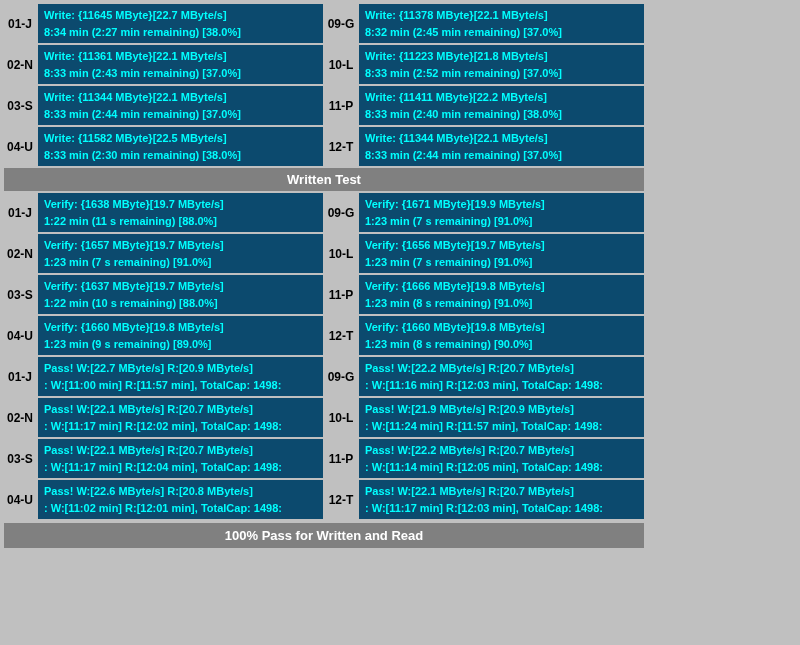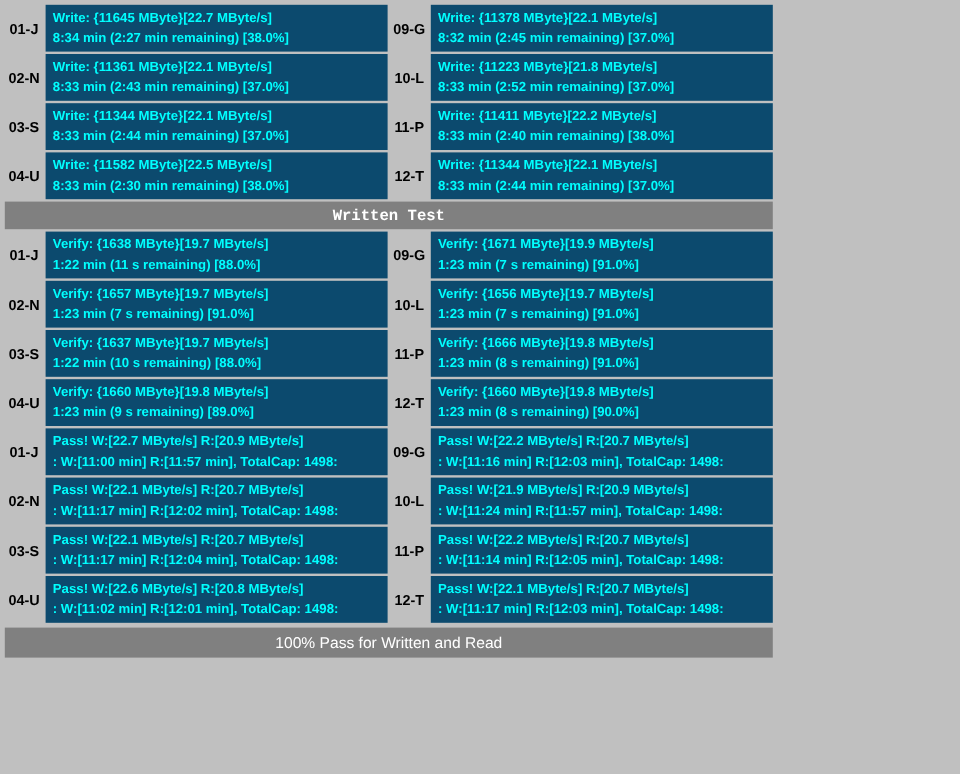--- a/index.html
+++ b/index.html
@@ -41,27 +41,26 @@
     }
     .section-label {
       background: #808080;
       color: #fff;
       text-align: center;
       font-weight: bold;
       font-size: 13px;
       padding: 4px 0;
       margin: 2px 0;
       width: 100%;
-      font-family: Liberation Mono, monospace;
     }
     .pass-label {
       background: #808080;
       color: #fff;
       text-align: center;
-      font-weight: normal;
+      font-weight: bold;
       font-size: 13px;
       padding: 5px 0;
       margin-top: 4px;
       width: 100%;
     }
   </style>
 </head>
 <body>
 
 <div class="main-container">

